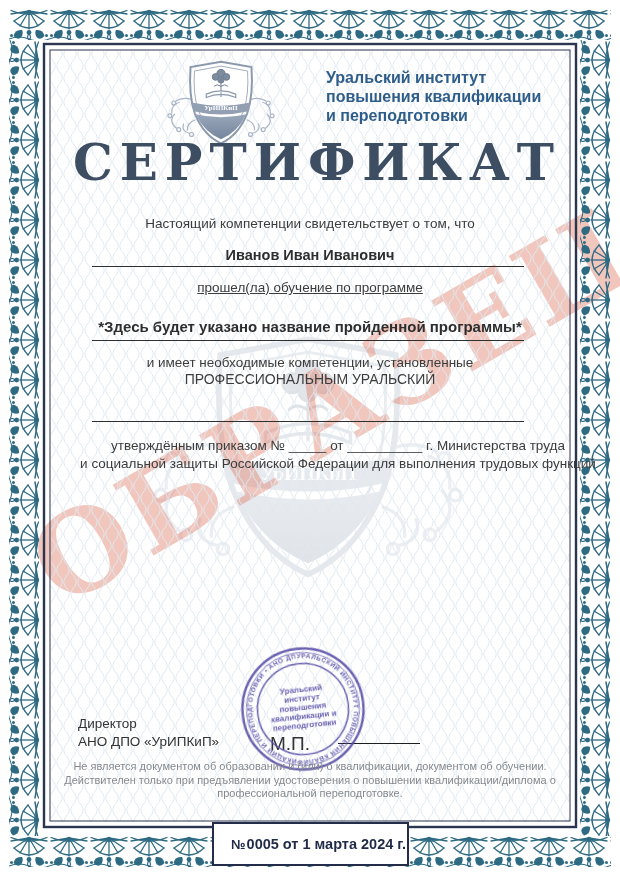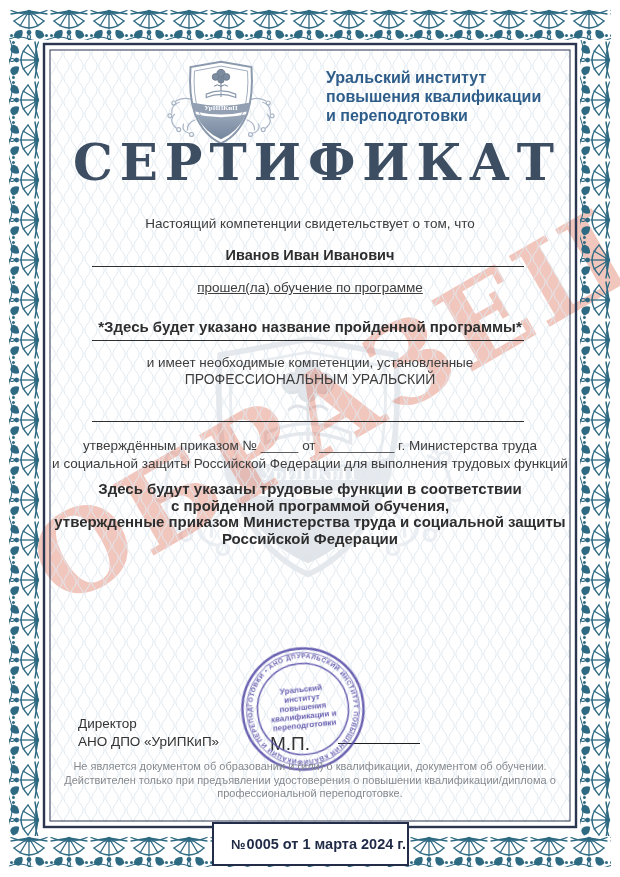--- a/index.html
+++ b/index.html
@@ -20,21 +20,21 @@
   .org-name{left:283px;top:68px;font-family:Liberation Sans, sans-serif;font-weight:bold;
             font-size:16px;line-height:19px;color:#2e5d8a;white-space:pre-line;margin-left:43px;}
   .title{left:0;top:138px;width:620px;text-align:center;font-family:"DejaVu Serif",serif;
          font-weight:bold;font-size:50px;letter-spacing:7px;color:#3d4e63;line-height:50px;padding-left:7px;}
 
   
   .center-text{left:52px;width:516px;text-align:center;}
   .fs-body{font-size:13.5px;line-height:16px;color:#3c3c3c;}
   .bold{font-weight:bold;color:#2e2e2e;}
   .rule{left:92px;width:432px;border-top:1.6px solid #2f2f2f;height:0;}
-  .prewrap{white-space:pre-line;}
+  .prewrap{white-space:pre-line;padding-left:28px;}
 
   
   .director{left:78px;top:715px;font-size:13.5px;line-height:18px;color:#333;white-space:pre-line;}
   .mp{left:270px;top:733px;font-size:19px;color:#333;}
   .sig-line{left:338px;top:743px;width:82px;border-bottom:1.6px solid #1e1e1e;height:0;}
 
   
   .stamp{left:239px;top:645px;width:128px;height:128px;transform:rotate(-7deg);
          filter:blur(0.45px) opacity(0.9);}
   .stamp-center{position:absolute;left:14px;top:40px;width:100px;text-align:center;
@@ -167,24 +167,20 @@
   <div class="abs center-text z-content bold" style="top:318px;font-size:15px;">*Здесь будет указано название пройденной программы*</div>
   <div class="abs rule z-content" style="top:340px;"></div>
 
   <div class="abs center-text fs-body z-content" style="top:355px;">и имеет необходимые компетенции, установленные</div>
   <div class="abs center-text fs-body z-content" style="top:371px;font-size:14px;">ПРОФЕССИОНАЛЬНЫМ УРАЛЬСКИЙ</div>
 
   <div class="abs rule z-content" style="top:421px;"></div>
   <div class="abs center-text fs-body z-content prewrap" style="top:437px;line-height:17.5px;">утверждённым приказом № _____ от __________ г. Министерства труда
 и социальной защиты Российской Федерации для выполнения трудовых функций</div>
 
-  <div class="abs center-text z-content bold prewrap" style="top:481px;font-size:15px;line-height:16.5px;">Здесь будут указаны трудовые функции в соответствии
-с пройденной программой обучения,
-утвержденные приказом Министерства труда и социальной защиты
-Российской Федерации</div>
 
   <div class="abs director z-content">Директор
 АНО ДПО «УрИПКиП»</div>
   <div class="abs mp z-content">М.П.</div>
   <div class="abs sig-line z-content"></div>
 
   <div class="abs stamp z-content">
     <svg width="128" height="128" viewBox="0 0 128 128" xmlns="http://www.w3.org/2000/svg">
       <circle cx="64" cy="64" r="60.5" fill="none" stroke="#584fa8" stroke-width="2.4"></circle>
       <circle cx="64" cy="64" r="56.5" fill="none" stroke="#584fa8" stroke-width="0.8"></circle>

